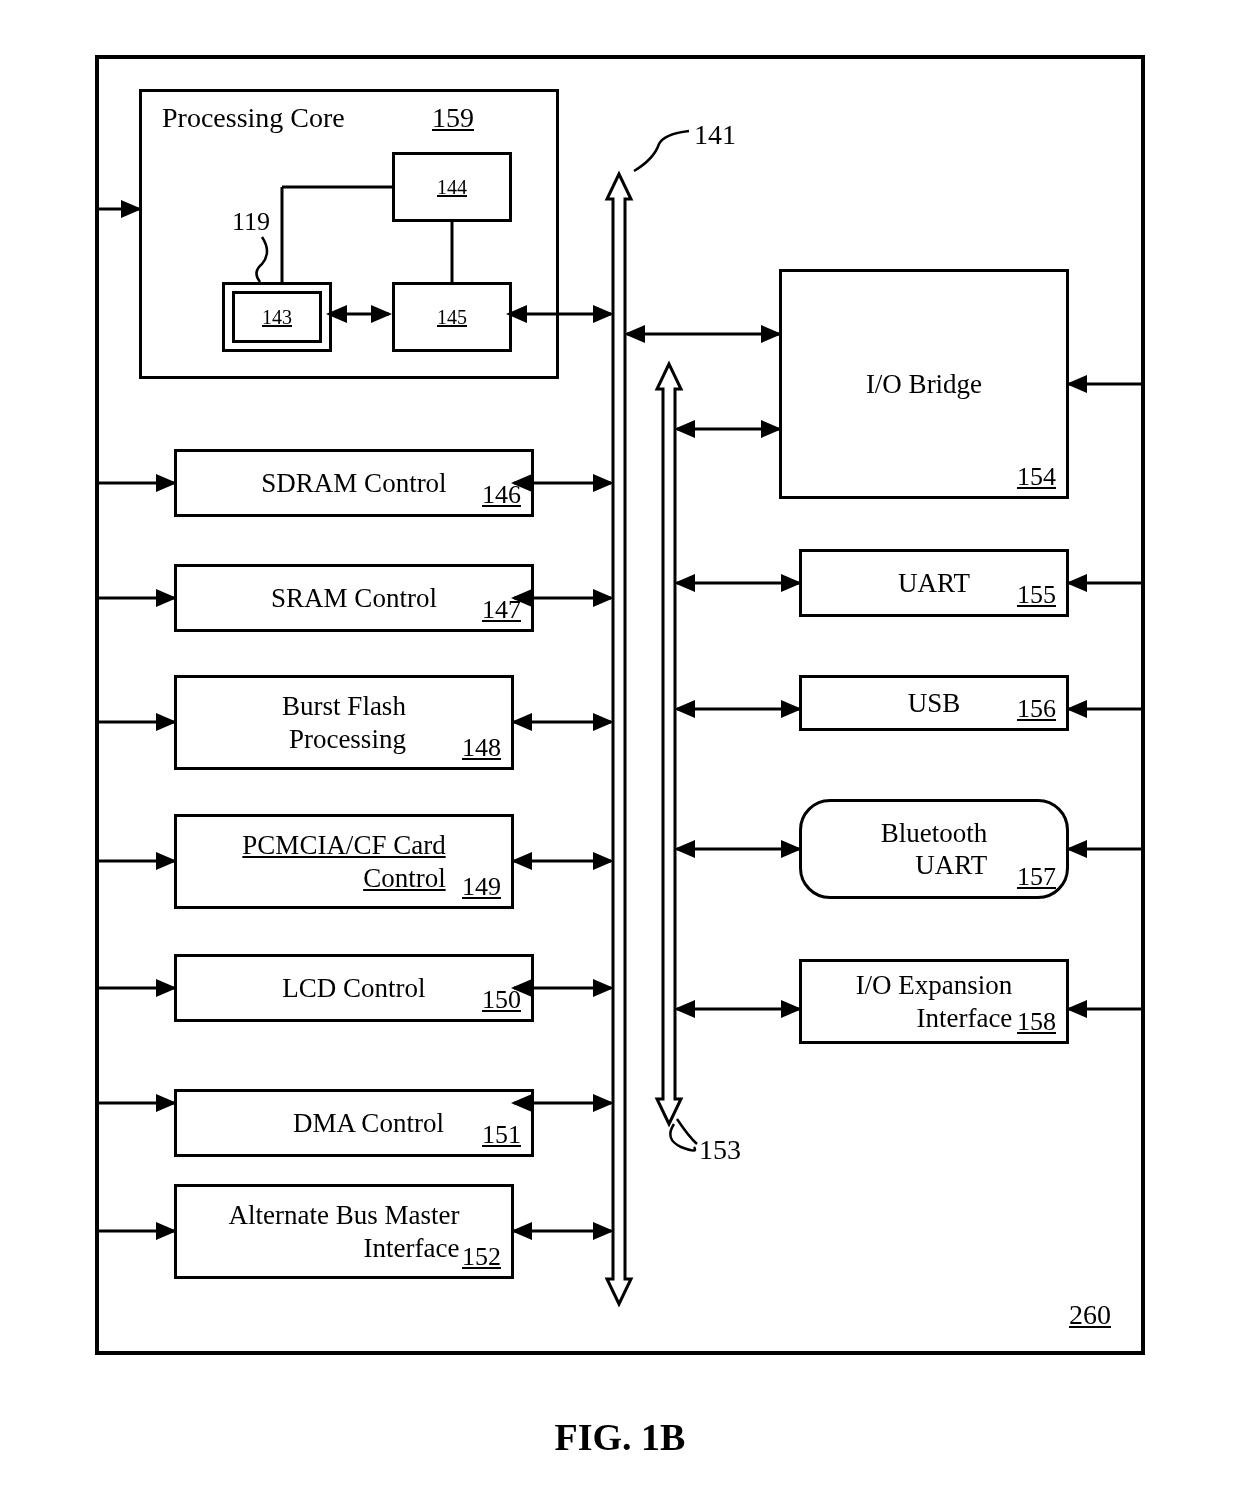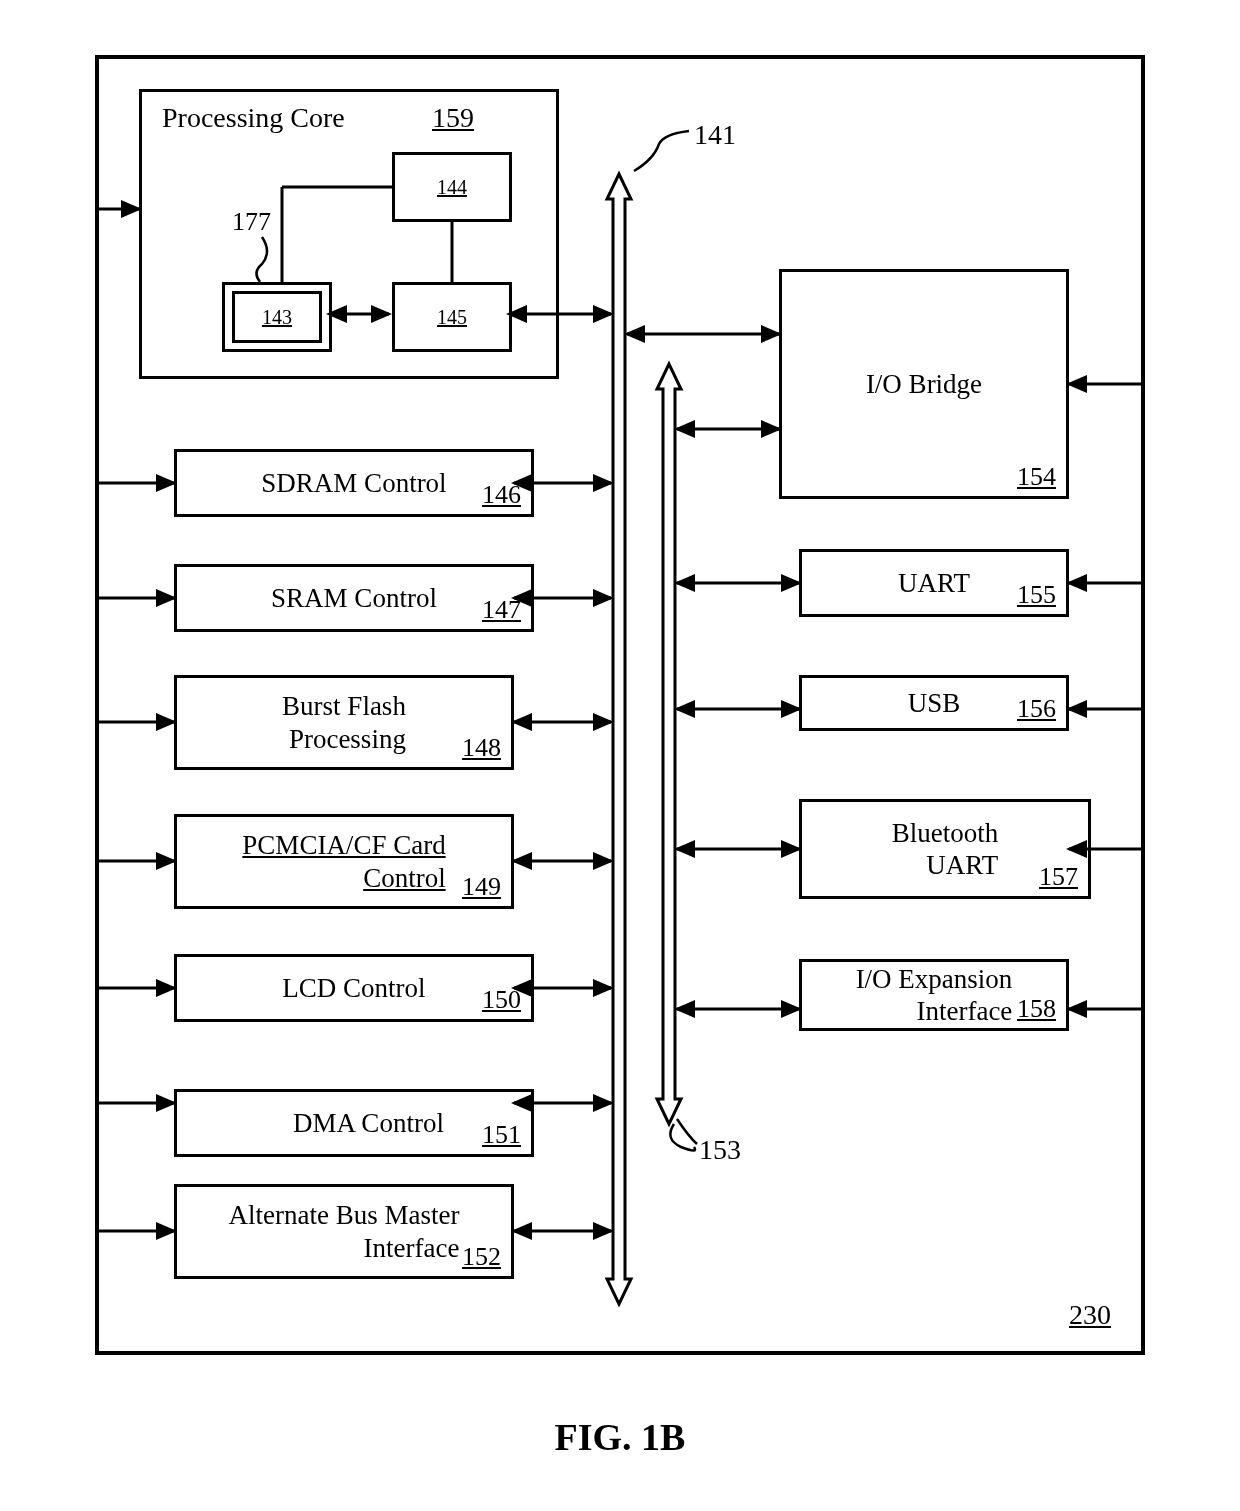--- a/index.html
+++ b/index.html
@@ -133,22 +133,22 @@
     justify-content: center;
   }
   .io-bridge {
     left: 680px;
     top: 210px;
     width: 290px;
     height: 230px;
   }
   .uart { left: 700px; top: 490px; width: 270px; height: 68px; }
   .usb { left: 700px; top: 616px; width: 270px; height: 56px; }
-  .btuart { left: 700px; top: 740px; width: 292px; height: 100px; }
-  .ioexp { left: 700px; top: 900px; width: 270px; height: 72px; }
+  .btuart { left: 700px; top: 740px; width: 270px; height: 100px; border-radius: 31px; }
+  .ioexp { left: 700px; top: 900px; width: 270px; height: 85px; }
   .fig-label {
     position: absolute;
     left: 0;
     width: 1240px;
     top: 1415px;
     text-align: center;
     font-size: 38px;
     font-weight: bold;
   }
   .ref-140 {
@@ -191,21 +191,21 @@
         <span class="ref-underline">144</span>
       </div>
     <div class="box-145">
         <span class="ref-underline">145</span>
       </div>
     <div class="box-143-outer">
       <div class="box-143-inner">
         <span class="ref-underline">143</span>
       </div>
     </div>
-    <div class="label-142">177</div>
+    <div class="label-142">119</div>
     <svg class="arrows">
 
       <path d="M 120 145 Q 130 160 120 172 Q 110 180 118 190" stroke="#000" stroke-width="2.5" fill="none"></path>
 
       <line x1="140" y1="190" x2="140" y2="95" stroke="#000" stroke-width="3"></line>
       <line x1="140" y1="95" x2="250" y2="95" stroke="#000" stroke-width="3"></line>
 
       <line x1="310" y1="130" x2="310" y2="190" stroke="#000" stroke-width="3"></line>
     </svg>
   </div>
@@ -258,21 +258,21 @@
     <span class="block-text" style="white-space:pre-line;">Bluetooth
 UART</span>
     <span class="block-ref">157</span>
   </div>
   <div class="right-block ioexp">
     <span class="block-text" style="white-space:pre-line;">I/O Expansion
 Interface</span>
     <span class="block-ref">158</span>
   </div>
 
-  <div class="ref-140">230</div>
+  <div class="ref-140">260</div>
 
   <div class="label-141">141</div>
   <div class="label-153">153</div>
 
   <svg class="arrows" viewBox="0 0 1042 1292" preserveAspectRatio="none">
     <defs>
       <marker id="ah" markerWidth="10" markerHeight="10" refX="6" refY="3" orient="auto" markerUnits="strokeWidth">
         <path d="M0,0 L7,3 L0,6 Z" fill="#000"></path>
       </marker>
       <marker id="ahS" markerWidth="10" markerHeight="10" refX="1" refY="3" orient="auto" markerUnits="strokeWidth">

